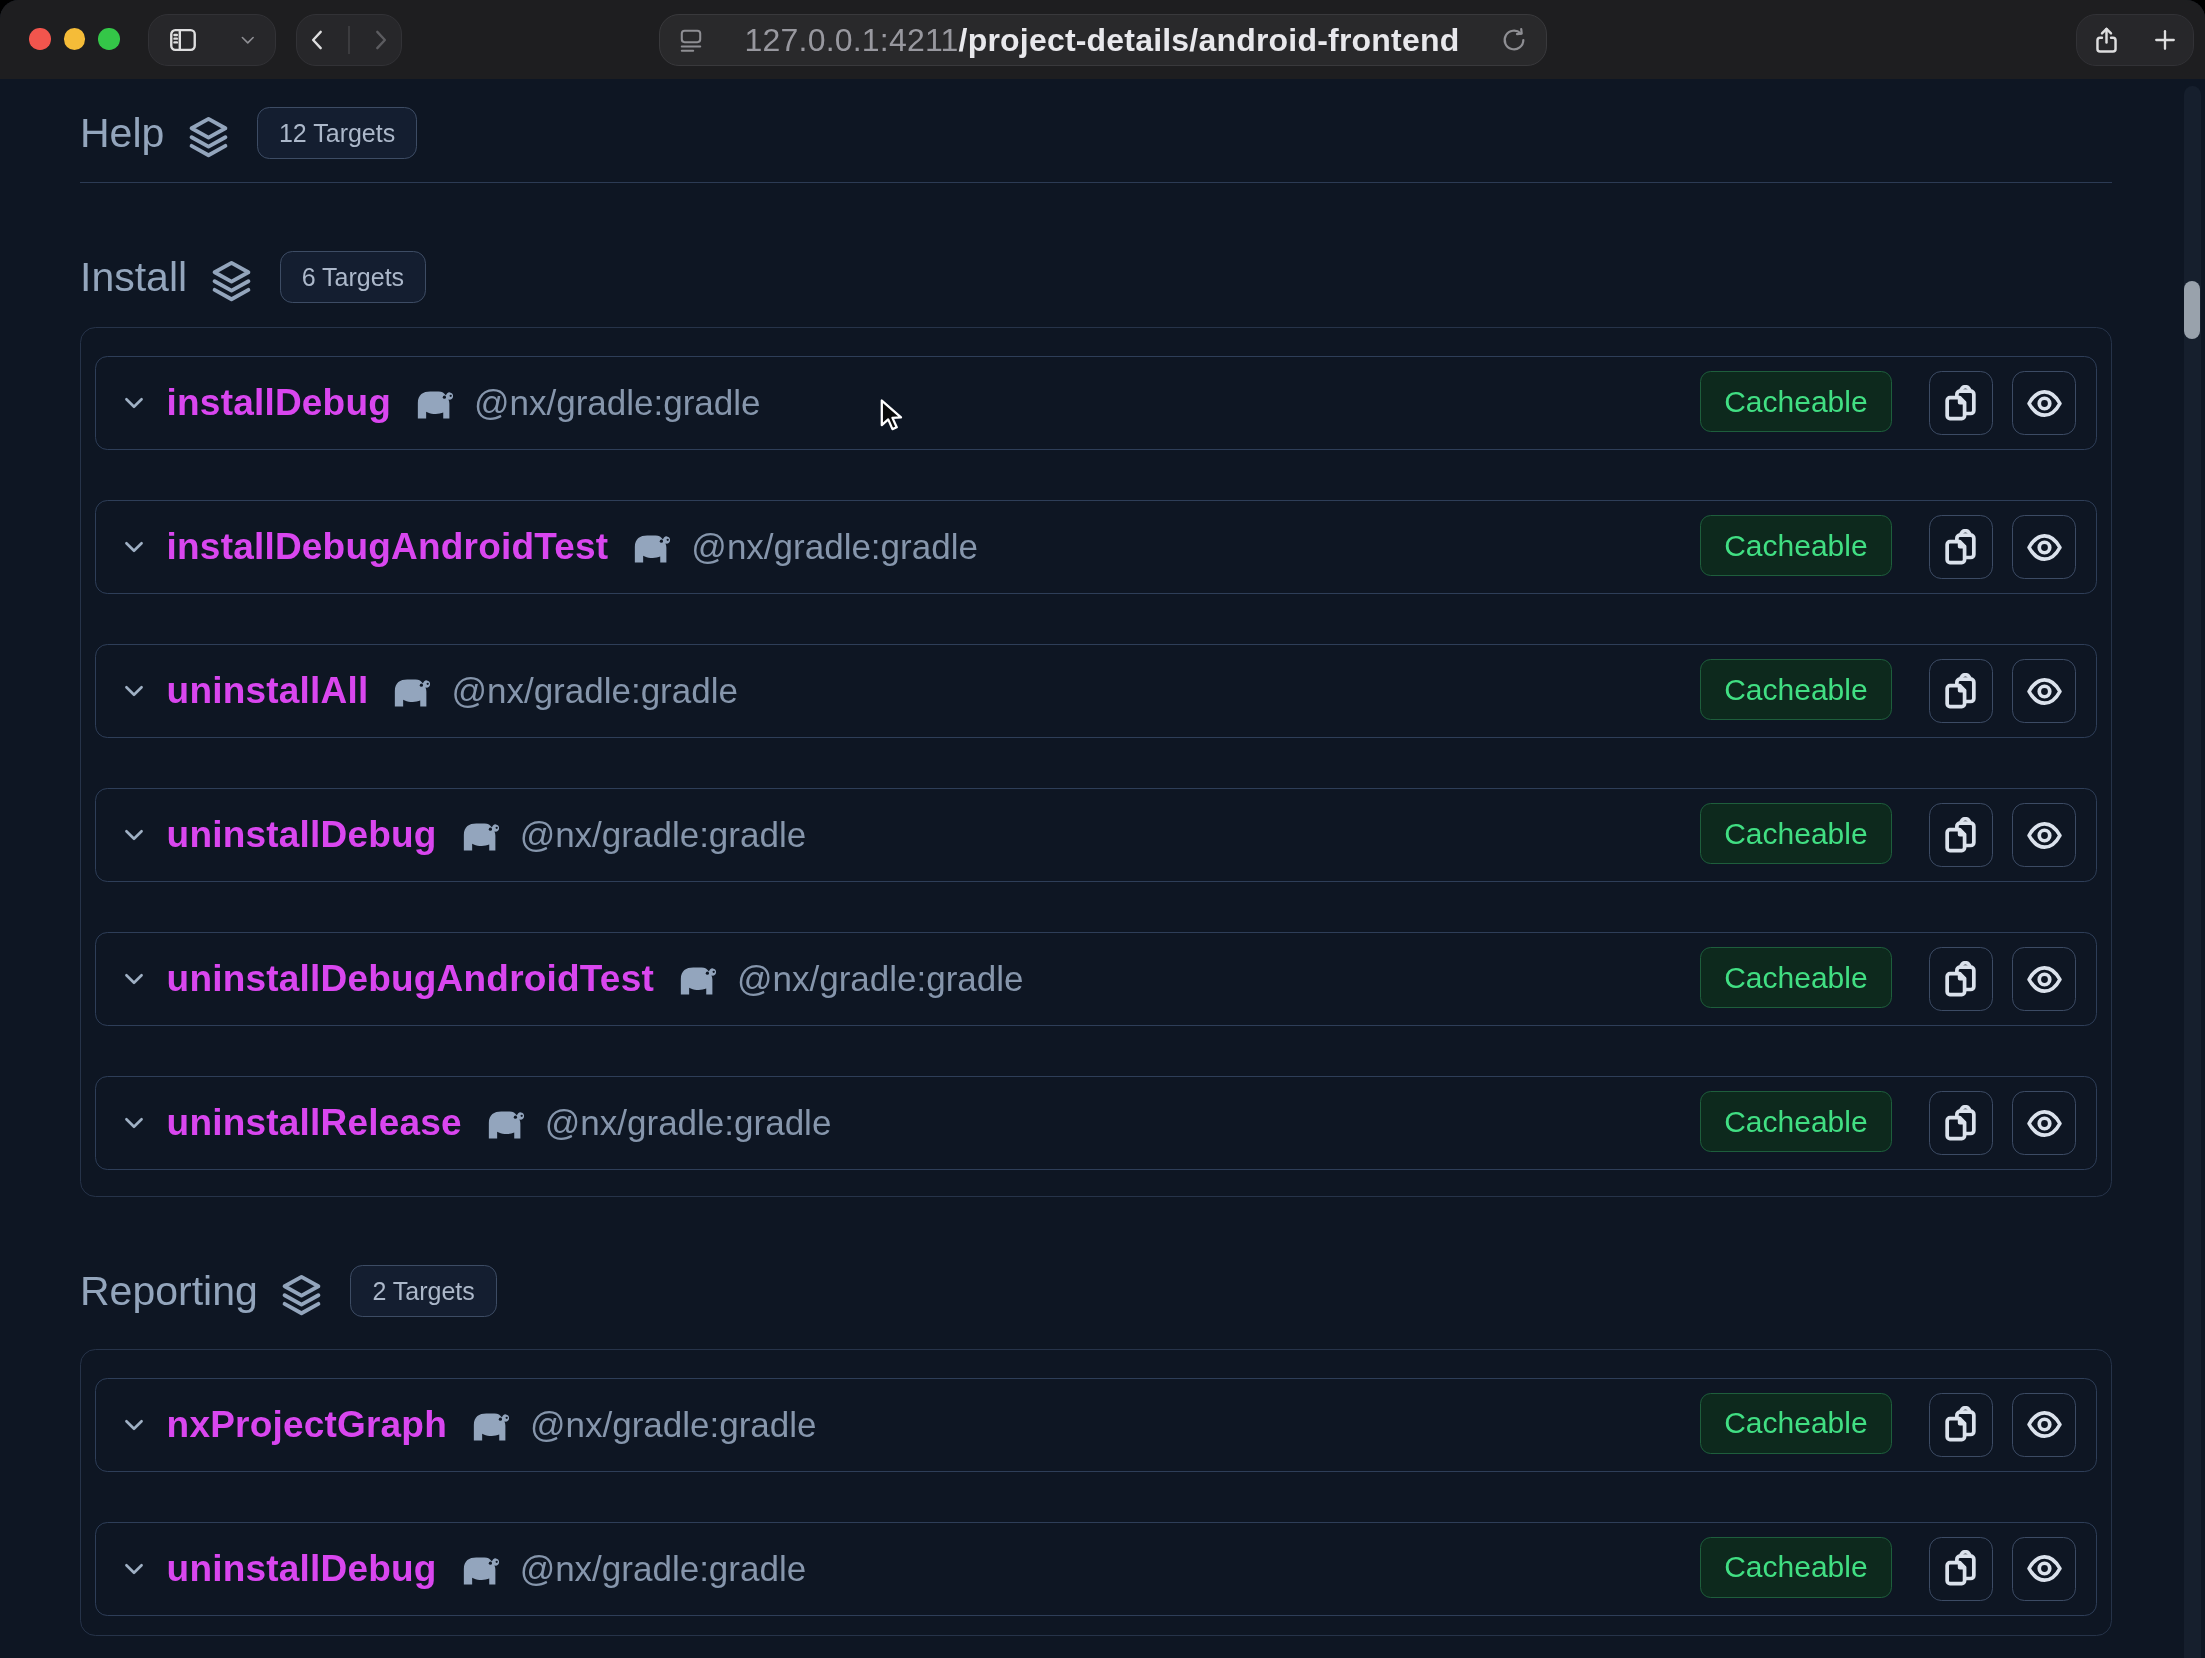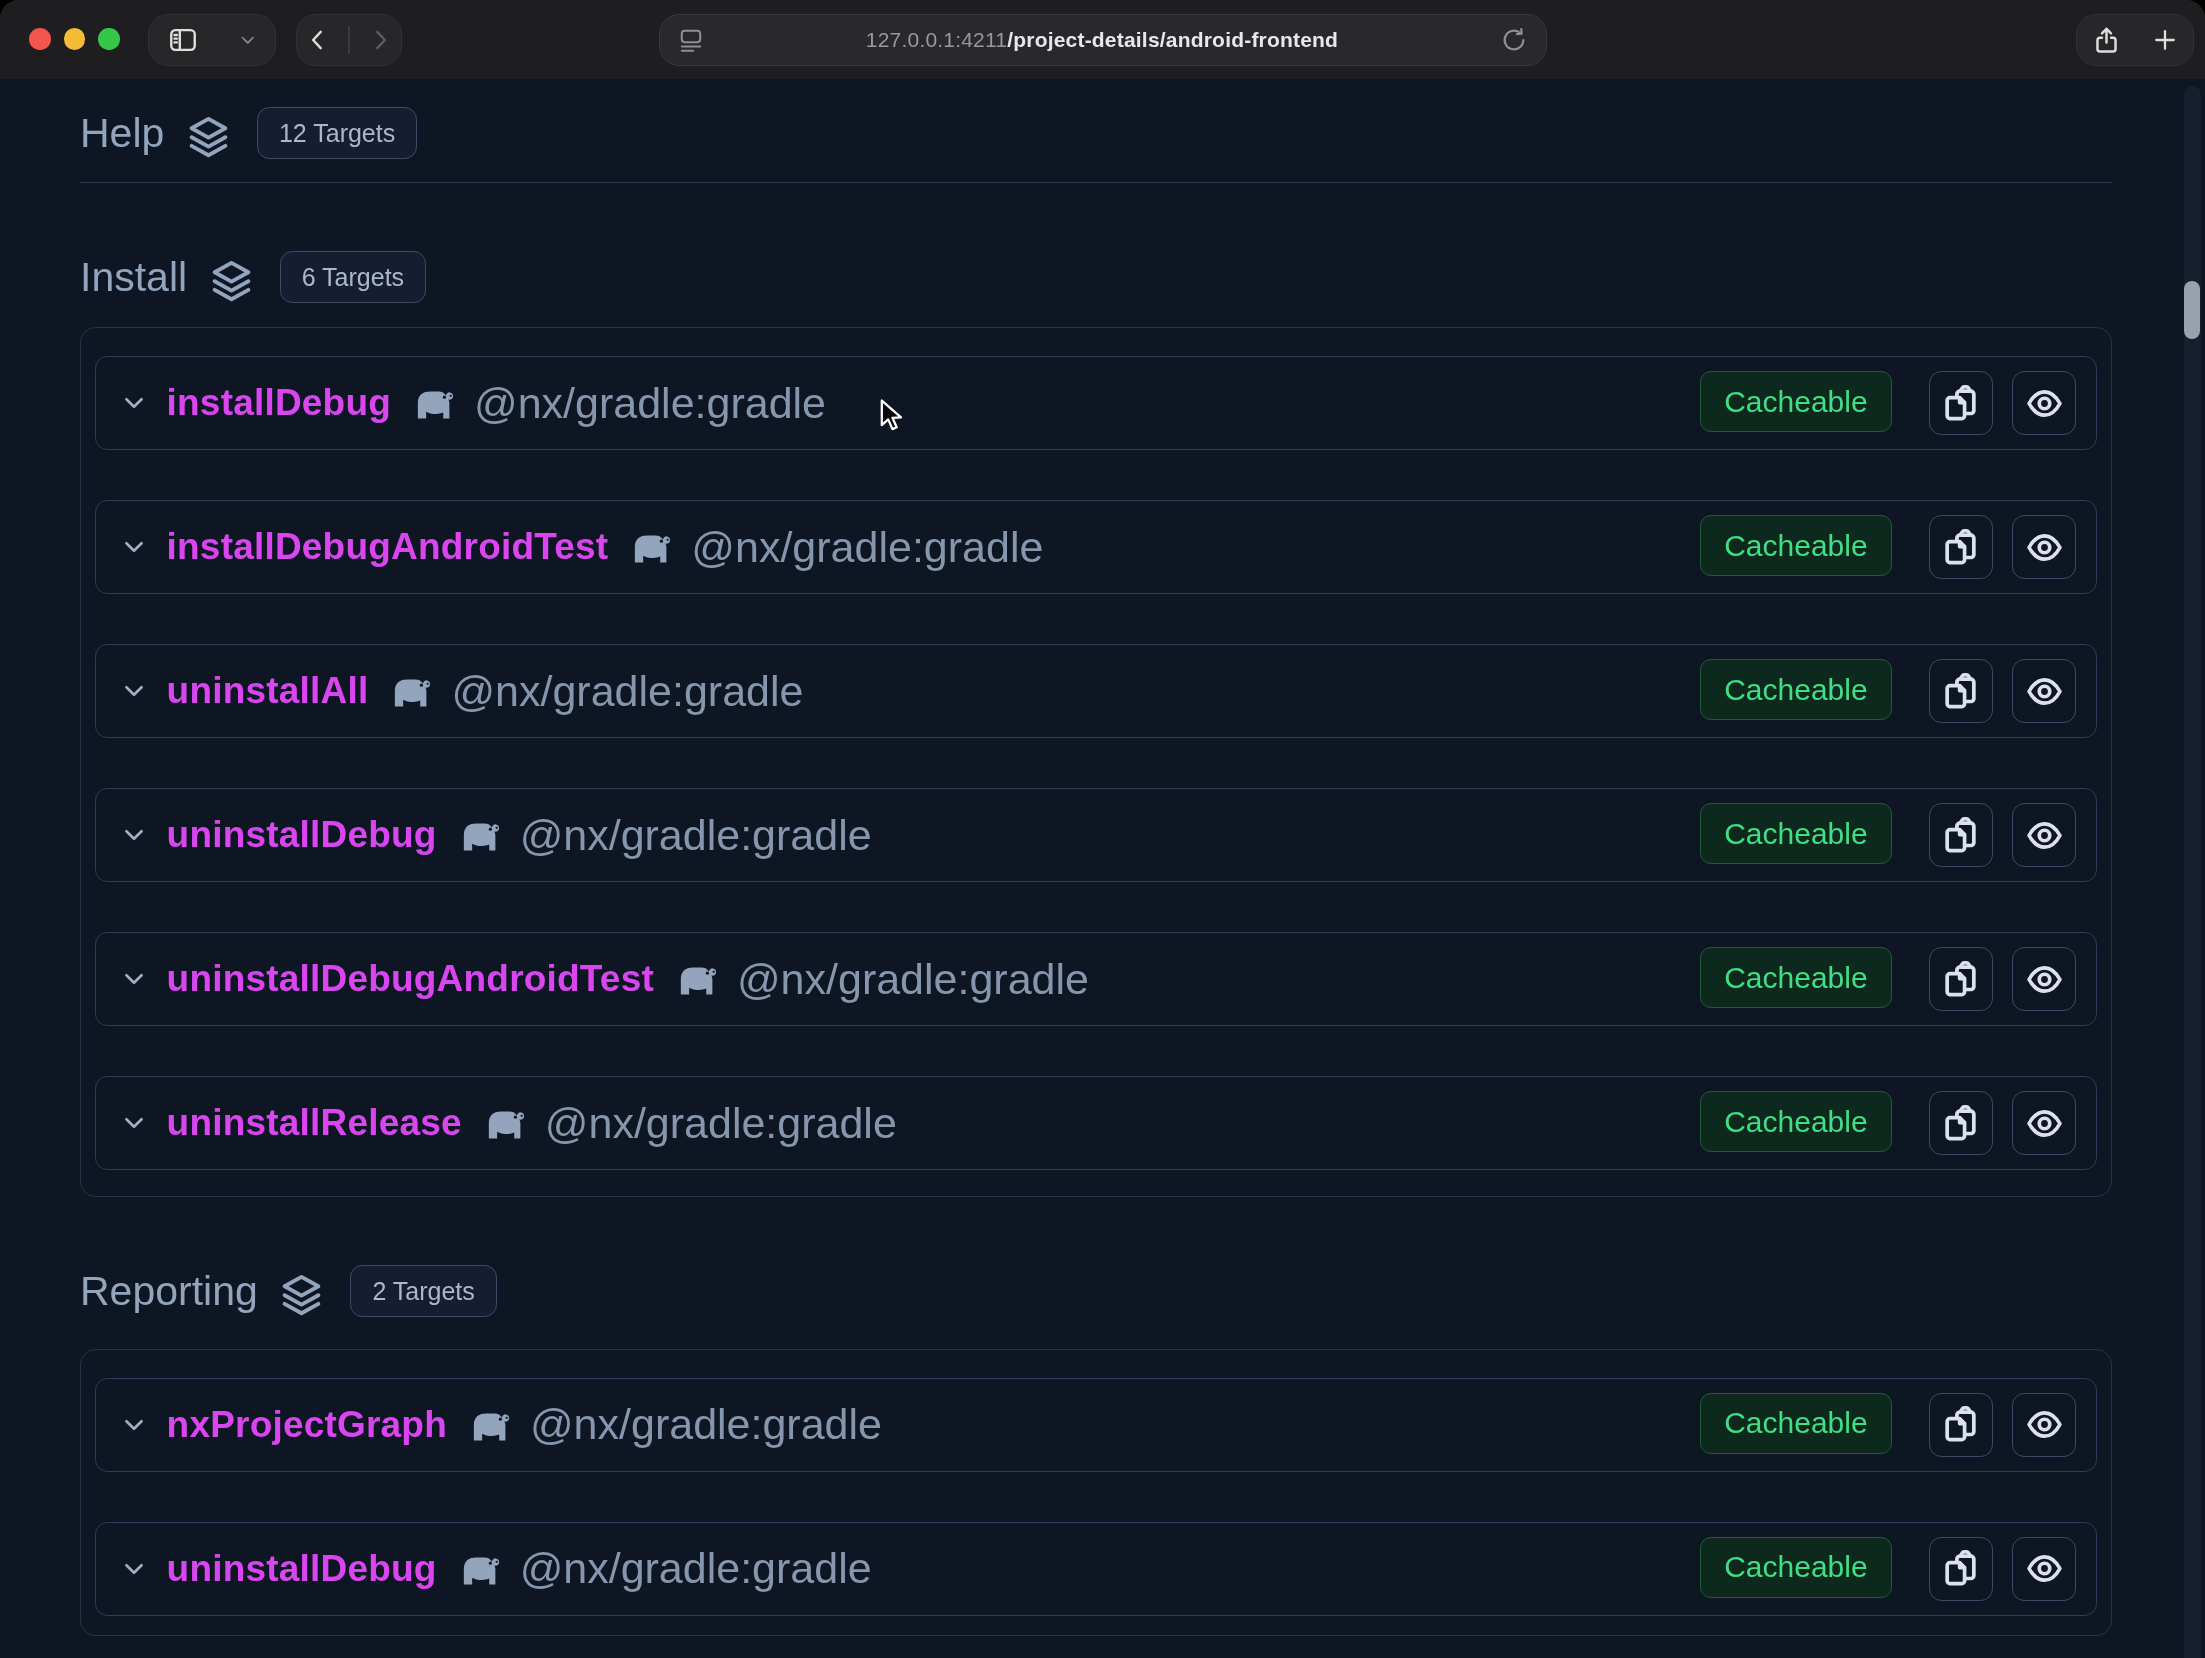--- a/index.html
+++ b/index.html
@@ -17,21 +17,21 @@
 
   .tb-group { position:absolute; top:14px; height:52px; background:#27272a; border:0.8px solid #323236;
               border-radius:20px; display:flex; align-items:center; }
   .g-sidebar { left:148px; width:128px; padding:0 17px; justify-content:space-between; }
   .g-nav     { left:296px; width:106px; justify-content:space-around; }
   .g-right   { left:2076px; width:118px; justify-content:space-around; }
   .nav-divider { width:1.5px; height:28px; background:#3c3c3f; }
 
   .url-field { position:absolute; left:659px; top:14px; width:888px; height:52px; background:#29292b;
                border:0.8px solid #39393c; border-radius:20px; display:flex; align-items:center; padding:0 18.4px; }
-  .url-text { flex:1; text-align:center; font-size:21px; letter-spacing:0.2px; white-space:nowrap; }
+  .url-text { flex:1; text-align:center; font-size:32px; letter-spacing:0.2px; white-space:nowrap; }
   .url-domain { color:#98989f; }
   .url-path { color:#e8e8ec; font-weight:600; }
 
   .ticon { stroke:#dededf; fill:none; stroke-width:1.8; stroke-linecap:round; stroke-linejoin:round; }
   .dim   { stroke:#8e8e93; }
   .disabled { stroke:#5c5c60; }
 
   
   .page { position:absolute; top:79px; left:0; right:0; bottom:0; background:#0e1623; overflow:hidden; }
   .content { margin-left:80px; width:2032px; padding-top:28px; }
@@ -49,21 +49,21 @@
   .group-box { margin-top:24px; border:1.5px solid #263349; border-radius:15.4px; padding:28px 14px 26px 14px; }
   .group-box.reporting { margin-top:31.5px; padding-bottom:19px; }
 
   .target-row { height:94px; border:1.5px solid #2e3e58; border-radius:12.3px; background:#0e1623;
                 display:flex; align-items:center; padding:0 20px 0 24.6px; }
   .target-row + .target-row { margin-top:50px; }
   .chev-icon { width:26px; height:26px; stroke:#9fb0c4; fill:none; stroke-width:2.4;
                stroke-linecap:round; stroke-linejoin:round; margin-right:20px; flex:none; }
   .t-name { font-size:37px; font-weight:700; color:#d946ef; letter-spacing:0.2px; margin-right:23px; white-space:nowrap; }
   .elephant-icon { width:40px; height:34px; color:#93a5bd; margin-right:20px; flex:none; }
-  .t-exec { font-size:43px; color:#8696ac; white-space:nowrap; }
+  .t-exec { font-size:35px; color:#8696ac; white-space:nowrap; }
 
   .row-right { margin-left:auto; display:flex; gap:19px; }
   .cache-badge { display:inline-flex; align-items:center; height:61px; padding:0 23px; margin-right:18.4px;
                  background:#0d291d; border:1.5px solid #1e5e3c; border-radius:10.7px;
                  color:#41df83; font-size:30px; font-weight:500; }
   .icon-btn { width:64px; height:64px; background:transparent; border:1.5px solid #3c4b64; border-radius:12.3px;
               display:flex; align-items:center; justify-content:center; cursor:pointer; flex:none; }
   .icon-btn svg { width:37px; height:37px; stroke:#dbe2ec; fill:none; stroke-width:2.4;
                   stroke-linecap:round; stroke-linejoin:round; }
 

